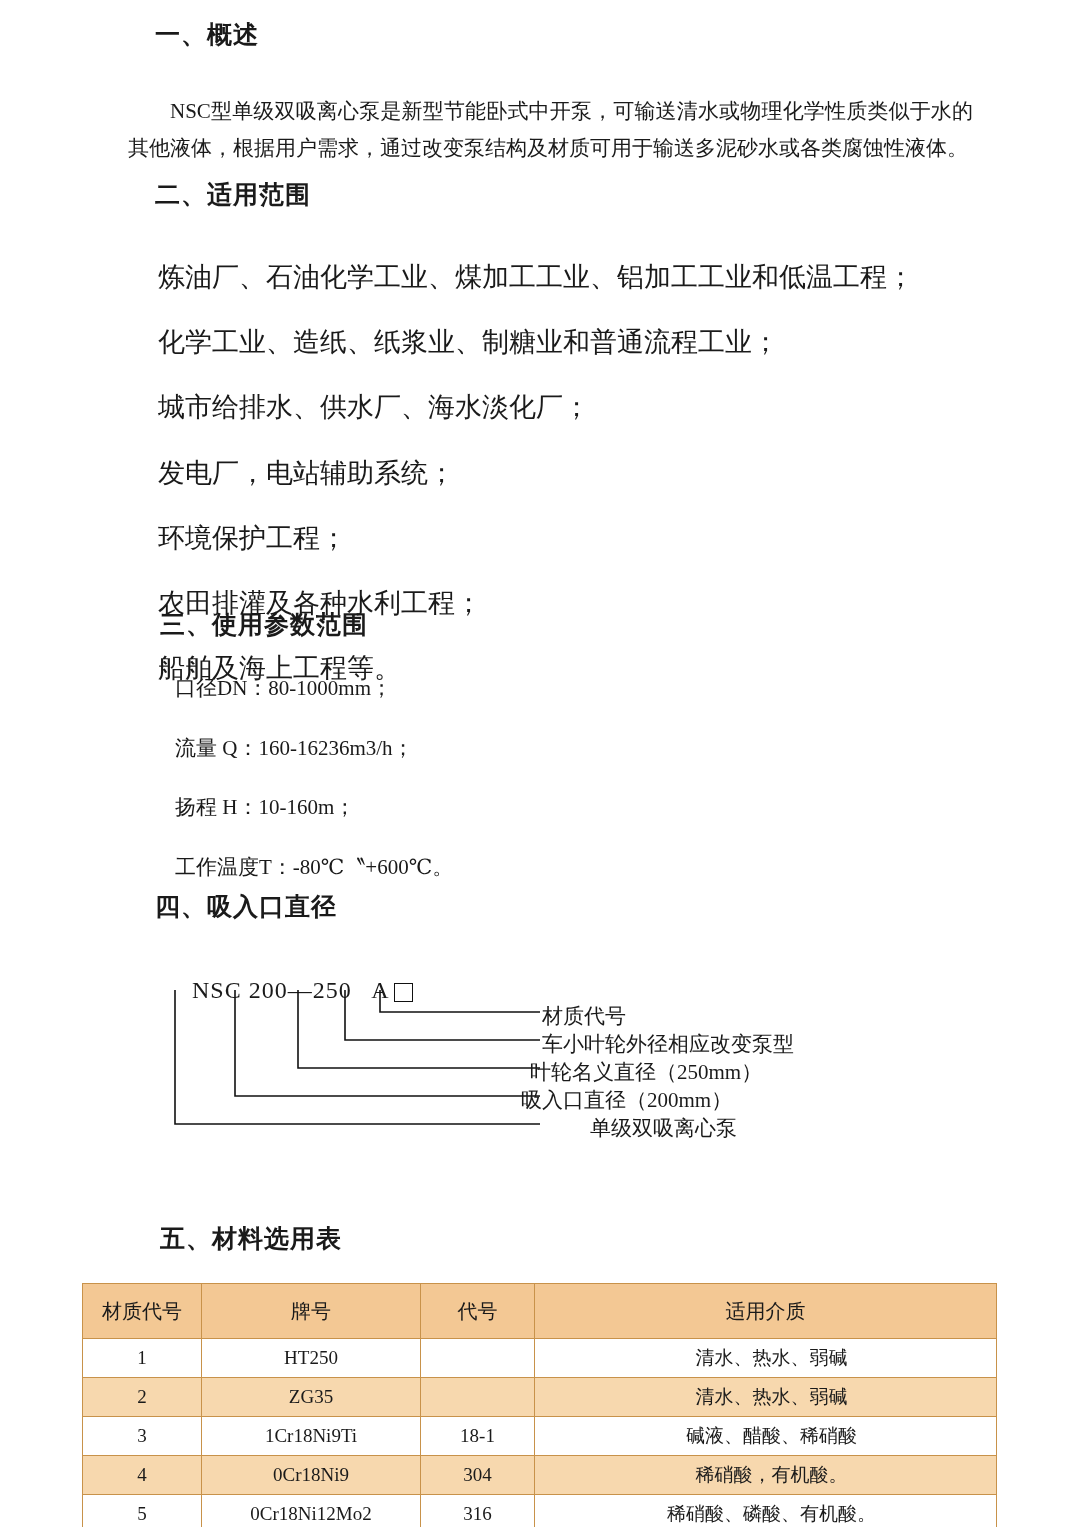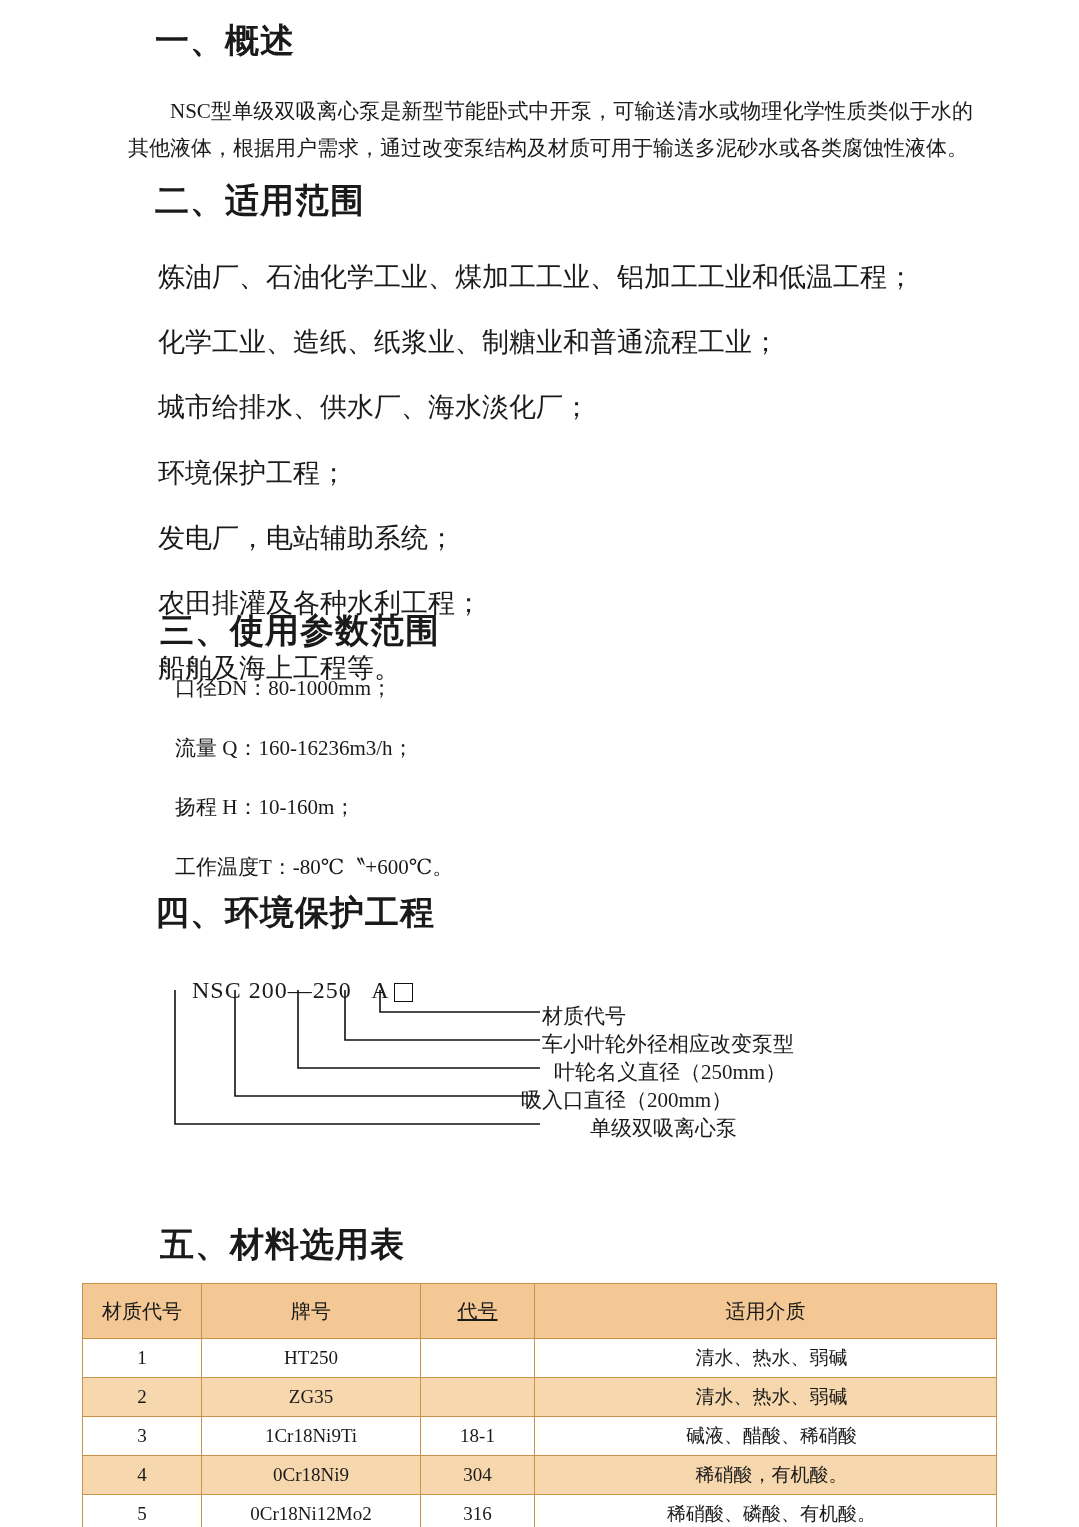--- a/index.html
+++ b/index.html
@@ -18,21 +18,21 @@
   .page {
     position: relative;
     width: 1079px;
     height: 1527px;
     padding: 0;
     box-sizing: border-box;
   }
   .h2 {
     font-family: "DejaVu Sans", "Liberation Sans", sans-serif;
     font-weight: bold;
-    font-size: 34px;
+    font-size: 25px;
     letter-spacing: 1px;
     margin: 0;
   }
   .para {
     font-size: 21px;
     line-height: 1.75;
     text-align: justify;
   }
   .indent-para {
     text-indent: 2em;
@@ -107,52 +107,52 @@
   }
   table.mat tbody tr.alt td {
     background: #f7d8ae;
   }
   table.mat td.media {
     text-align: center;
     padding-left: 16px;
   }
   .col-code  { width: 110px; }
   .col-brand { width: 210px; }
-  .col-sym   { width: 105px; text-decoration: underline; }
+  .col-sym   { width: 105px; }
 </style>
 </head>
 <body>
 
 <div class="page">
 
   <h2 class="h2 sec-overview-title">一、概述</h2>
   <div class="sec-overview-body">
     <p class="para indent-para">NSC型单级双吸离心泵是新型节能卧式中开泵，可输送清水或物理化学性质类似于水的其他液体，根据用户需求，通过改变泵结构及材质可用于输送多泥砂水或各类腐蚀性液体。</p>
   </div>
 
   <h2 class="h2 sec-scope-title">二、适用范围</h2>
   <div class="sec-scope-body">
     <p class="list-line">炼油厂、石油化学工业、煤加工工业、铝加工工业和低温工程；</p>
     <p class="list-line">化学工业、造纸、纸浆业、制糖业和普通流程工业；</p>
     <p class="list-line">城市给排水、供水厂、海水淡化厂；</p>
+    <p class="list-line">发电厂，电站辅助系统；</p>
     <p class="list-line">环境保护工程；</p>
-    <p class="list-line">发电厂，电站辅助系统；</p>
     <p class="list-line">农田排灌及各种水利工程；</p>
     <p class="list-line">船舶及海上工程等。</p>
   </div>
 
   <h2 class="h2 sec-params-title">三、使用参数范围</h2>
   <div class="sec-params-body">
     <p class="spec-line">口径DN：80-1000mm；</p>
     <p class="spec-line">流量 Q：160-16236m3/h；</p>
     <p class="spec-line">扬程 H：10-160m；</p>
     <p class="spec-line">工作温度T：-80℃〝+600℃。</p>
   </div>
 
-  <h2 class="h2 sec-model-title">四、环境保护工程</h2>
+  <h2 class="h2 sec-model-title">四、吸入口直径</h2>
 
   <div class="sec-model-diagram">
     <div class="model-code">
       <span>NSC 200—250   A</span><span class="model-box"></span>
     </div>
 
     <svg class="leader-svg" width="560" height="200">
 
       <polyline points="230,6 230,28 390,28" fill="none" stroke="#111" stroke-width="1.6"></polyline>
 
@@ -160,21 +160,21 @@
 
       <polyline points="148,6 148,84 390,84" fill="none" stroke="#111" stroke-width="1.6"></polyline>
 
       <polyline points="85,6 85,112 390,112" fill="none" stroke="#111" stroke-width="1.6"></polyline>
 
       <polyline points="25,6 25,140 390,140" fill="none" stroke="#111" stroke-width="1.6"></polyline>
     </svg>
 
     <div class="leader-label" style="left:392px; top:52px;">材质代号</div>
     <div class="leader-label" style="left:392px; top:80px;">车小叶轮外径相应改变泵型</div>
-    <div class="leader-label" style="left:404px; top:108px;">叶轮名义直径（250mm）</div>
+    <div class="leader-label" style="left:380px; top:108px;">叶轮名义直径（250mm）</div>
     <div class="leader-label" style="left:371px; top:136px;">吸入口直径（200mm）</div>
     <div class="leader-label" style="left:392px; top:164px;margin-left:48px;">单级双吸离心泵</div>
   </div>
 
   <h2 class="h2 sec-material-title">五、材料选用表</h2>
 
   <div class="sec-material-table">
     <table class="mat">
       <thead>
         <tr>

